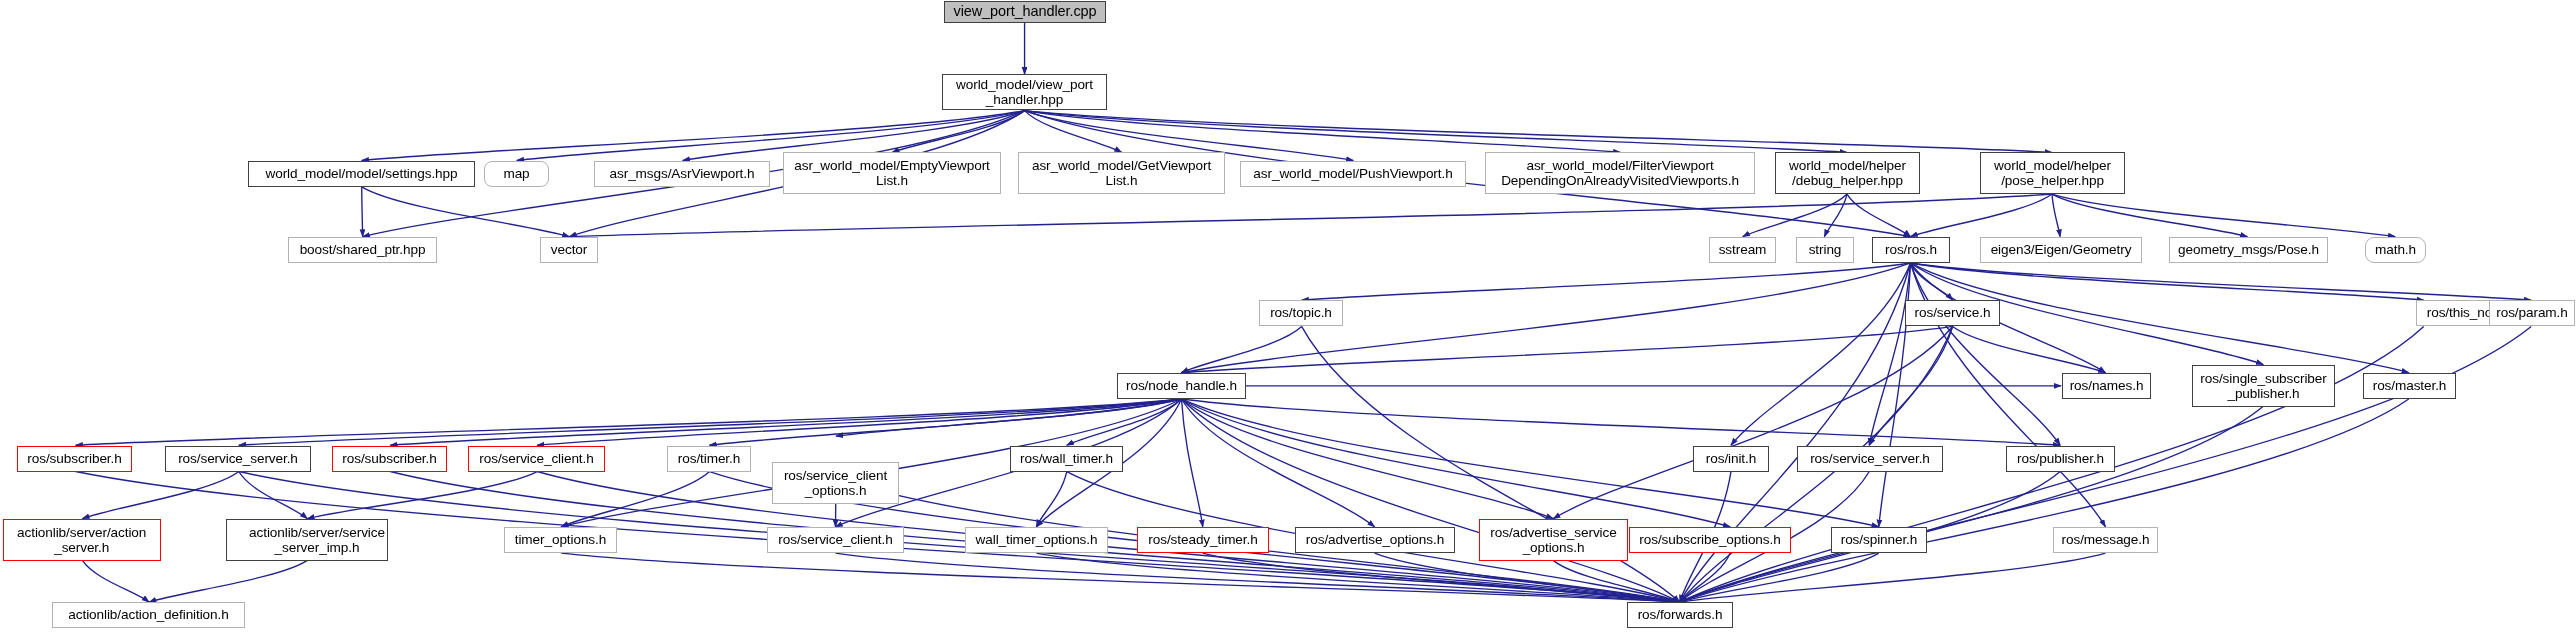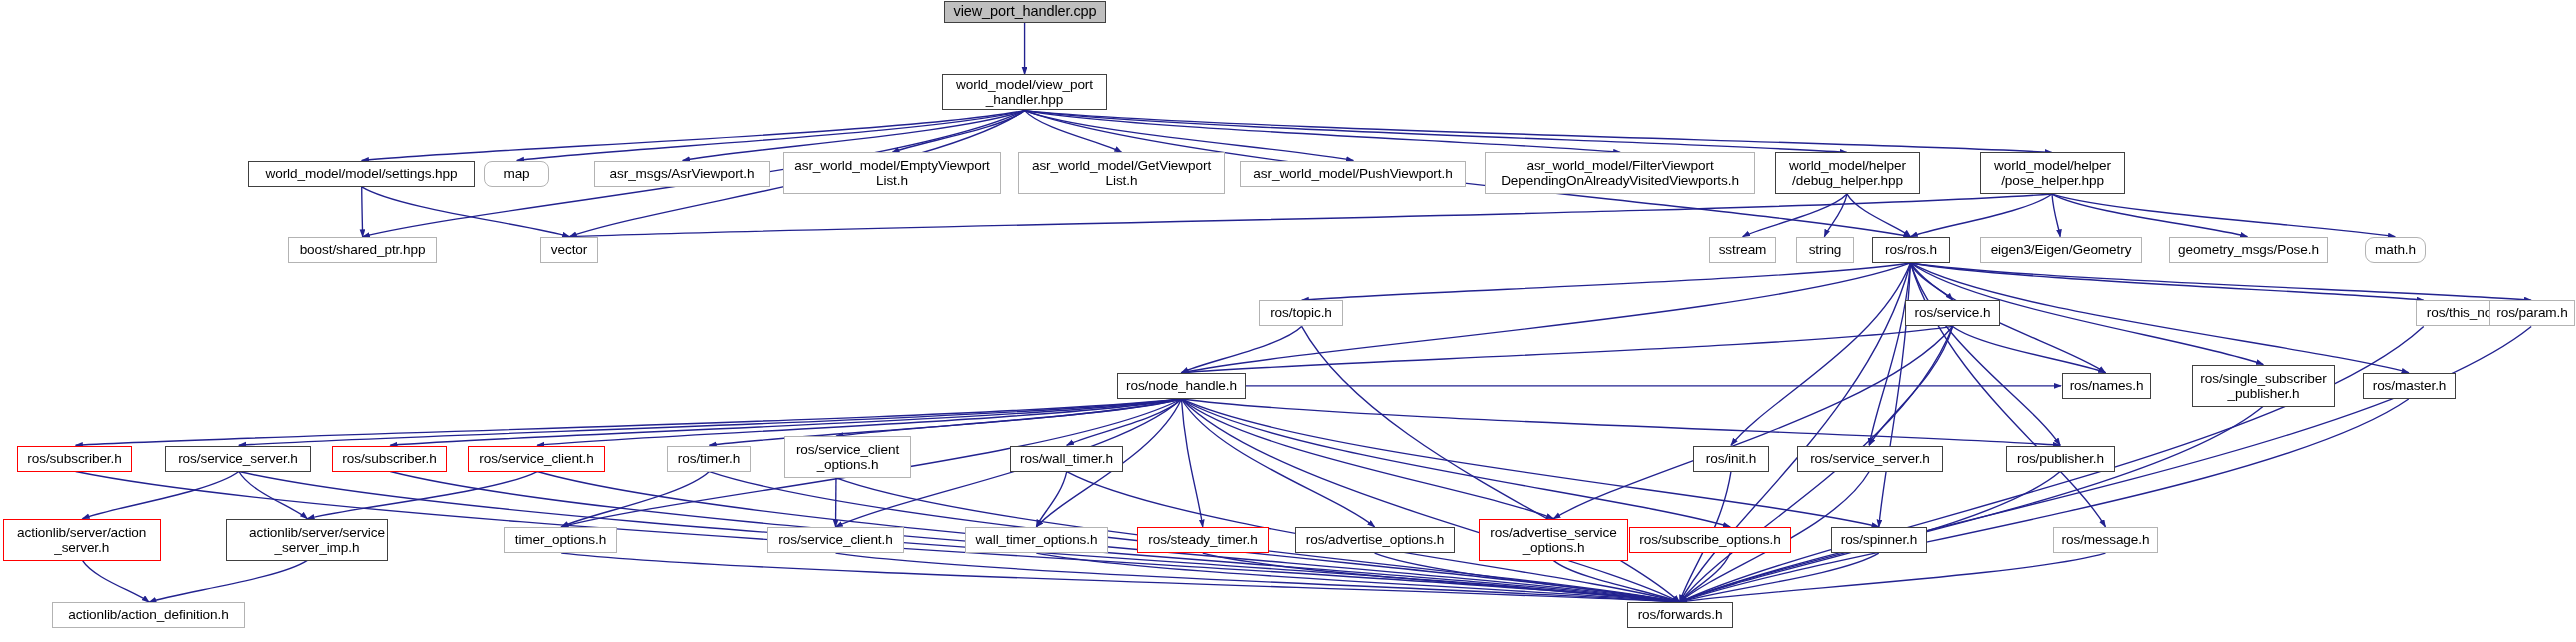--- a/index.html
+++ b/index.html
@@ -175,21 +175,21 @@
       <div class="node strong" style="left: 1117px; top: 373px; width: 129px; height: 26px;">ros/node_handle.h</div>
       <div class="node strong" style="left: 2062px; top: 373px; width: 89px; height: 26px;">ros/names.h</div>
       <div class="node strong" style="left: 2192px; top: 365px; width: 143px; height: 42px;">ros/single_subscriber
 _publisher.h</div>
       <div class="node strong" style="left: 2363px; top: 373px; width: 93px; height: 26px;">ros/master.h</div>
       <div class="node redbox" style="left: 17px; top: 446px; width: 115px; height: 26px;">ros/subscriber.h</div>
       <div class="node strong" style="left: 165px; top: 446px; width: 146px; height: 26px;">ros/service_server.h</div>
       <div class="node redbox" style="left: 332px; top: 446px; width: 115px; height: 26px;">ros/subscriber.h</div>
       <div class="node redbox" style="left: 468px; top: 446px; width: 137px; height: 26px;">ros/service_client.h</div>
       <div class="node plain" style="left: 667px; top: 446px; width: 84px; height: 26px;">ros/timer.h</div>
-      <div class="node plain" style="left: 772px; top: 436px; width: 127px; height: 42px; margin-left: 12px;">ros/service_client
+      <div class="node plain" style="left: 772px; top: 462px; width: 127px; height: 42px;">ros/service_client
 _options.h</div>
       <div class="node strong" style="left: 1010px; top: 446px; width: 113px; height: 26px;">ros/wall_timer.h</div>
       <div class="node strong" style="left: 1693px; top: 446px; width: 76px; height: 26px;">ros/init.h</div>
       <div class="node strong" style="left: 1797px; top: 446px; width: 146px; height: 26px;">ros/service_server.h</div>
       <div class="node strong" style="left: 2006px; top: 446px; width: 109px; height: 26px;">ros/publisher.h</div>
       <div class="node redbox" style="left: 2.7px; top: 519px; width: 158px; height: 42px;">actionlib/server/action
 _server.h</div>
       <div class="node strong" style="left: 226px; top: 519px; width: 162px; height: 42px; padding-left: 20px;">actionlib/server/service
 _server_imp.h</div>
       <div class="node plain" style="left: 504px; top: 527px; width: 113px; height: 26px;">timer_options.h</div>

